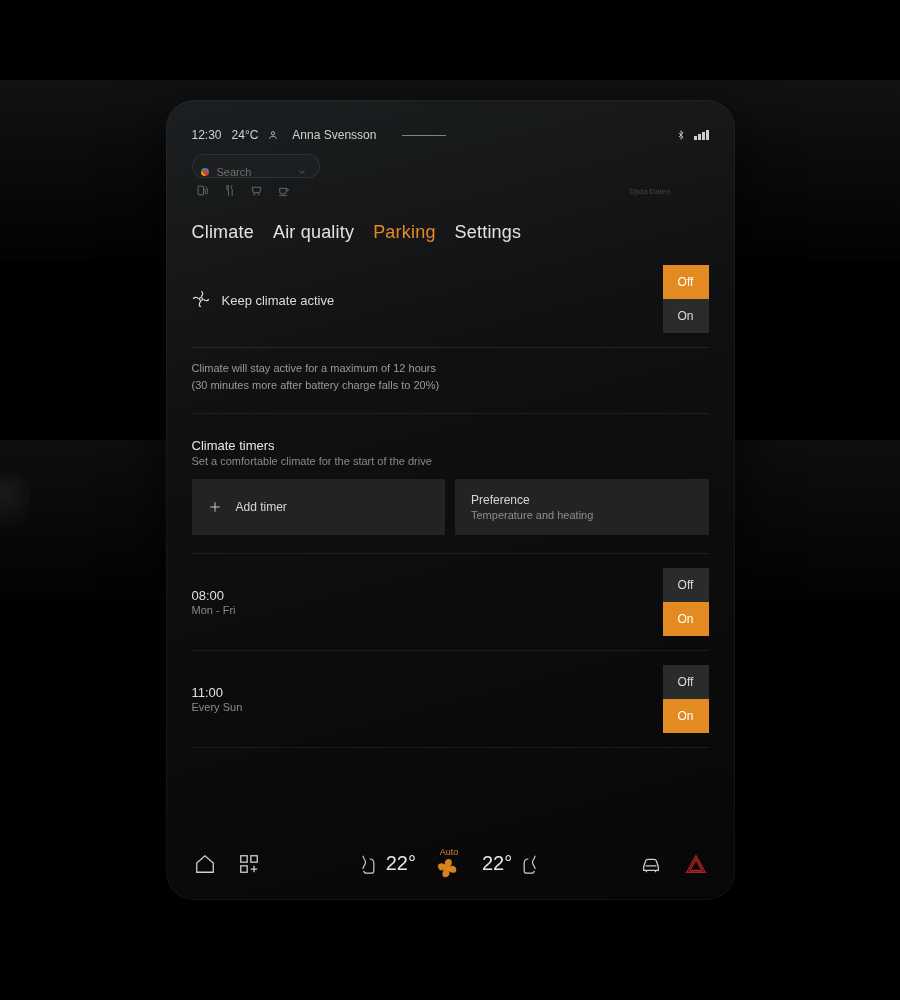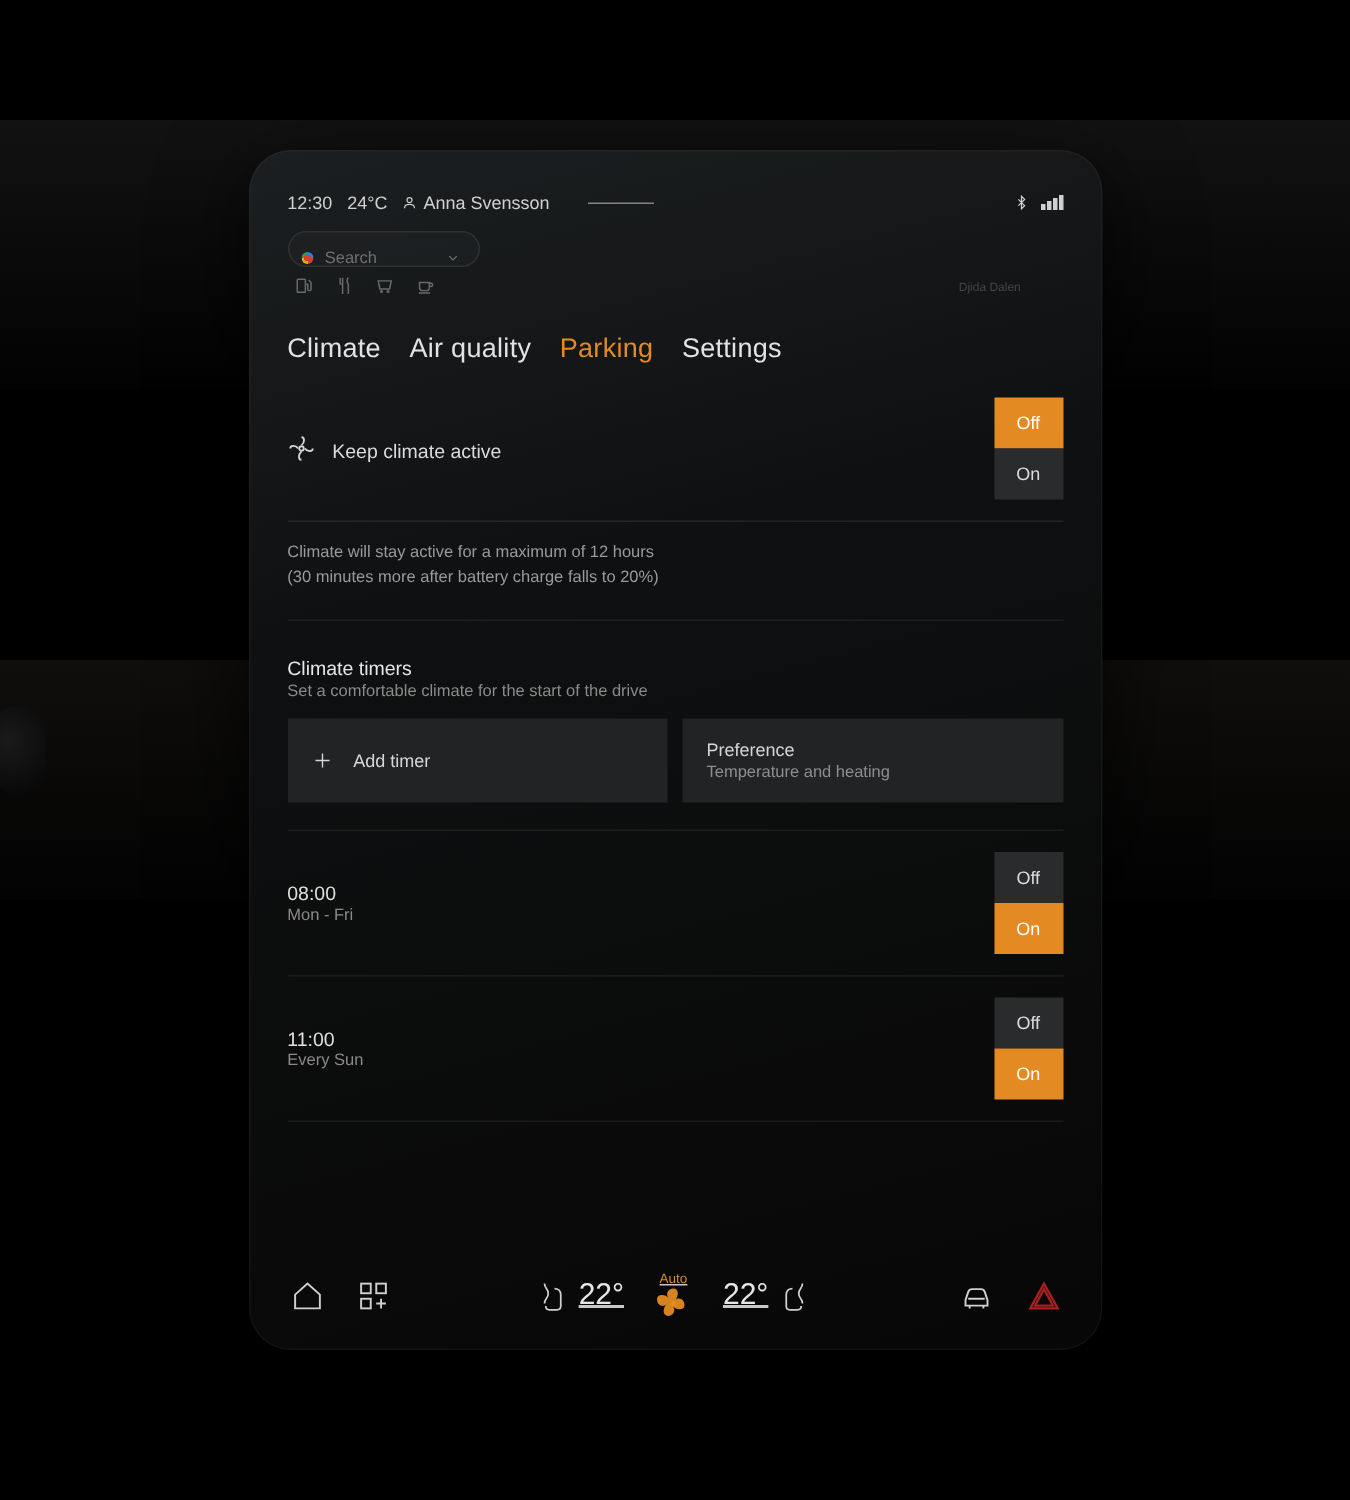--- a/index.html
+++ b/index.html
@@ -39,21 +39,21 @@
       position: relative;
       box-shadow: 0 20px 60px rgba(0,0,0,0.8), inset 0 0 0 1px rgba(80,80,80,0.15);
       padding: 28px 26px 20px 26px;
       color: #c8c8c8;
       display: flex;
       flex-direction: column;
     }
     
     .status-bar { display: flex; align-items: center; gap: 10px; font-size: 12px; color: #d0d0d0; }
     .status-bar .spacer { flex: 1; }
-    .status-user { display: flex; align-items: center; gap: 4px; }
+    .status-user { display: flex; align-items: center; gap: 14px; }
     .micro-line { width: 44px; height: 1px; background: rgba(200,200,200,0.6); margin-left: 16px; }
     .bt-sig { display: flex; align-items: center; gap: 8px; }
     .sig-bars { display: flex; align-items: flex-end; gap: 1.5px; }
     .sig-bars span { width: 2.5px; background: #d0d0d0; }
     .sig-bars span:nth-child(1){height:4px}
     .sig-bars span:nth-child(2){height:6px}
     .sig-bars span:nth-child(3){height:8px}
     .sig-bars span:nth-child(4){height:10px}
 
     
@@ -86,21 +86,21 @@
                   conic-gradient(#4285f4 0 25%, #ea4335 0 50%, #fbbc05 0 75%, #34a853 0 100%);
     }
     .cat-icons {
       position: absolute;
       top: 30px; left: 4px;
       display: flex; gap: 14px;
       color: #8a8a8a;
     }
     .cat-icons svg { opacity: 0.8; }
     .map-label {
-      position: absolute; right: 28px; bottom: 6px;
+      position: absolute; right: 38px; bottom: 6px;
       font-size: 8px; color: #4a4a4a;
     }
 
     
     .tabs { display: flex; gap: 19px; margin-top: 20px; font-size: 18px; font-weight: 300; letter-spacing: 0.2px; }
     .tabs .tab { color: #e2e2e2; cursor: pointer; }
     .tabs .tab.active { color: #e38a22; }
 
     
     .row {
@@ -163,21 +163,20 @@
     .timer-info .t-time { font-size: 13px; color: #e0e0e0; }
     .timer-info .t-days { font-size: 11px; color: #8a8a8a; margin-top: 1px; }
 
     .bottom-bar {
       margin-top: auto;
       display: flex;
       align-items: center;
       justify-content: space-between;
       padding: 8px 2px 0 2px;
       color: #c8c8c8;
-      text-decoration: underline;
     }
     .bottom-bar .cluster { display: flex; align-items: center; gap: 22px; }
     .temp-group { display: flex; align-items: center; gap: 8px; }
     .temp { font-size: 20px; font-weight: 300; color: #e6e6e6; }
     .temp.right { color: #e6e6e6; }
     .fan-center { display: flex; flex-direction: column; align-items: center; gap: 1px; }
     .fan-center .auto { font-size: 9px; color: #d88a2a; }
     .warn-tri { color: #a82020; }
 
     svg { display: block; }

